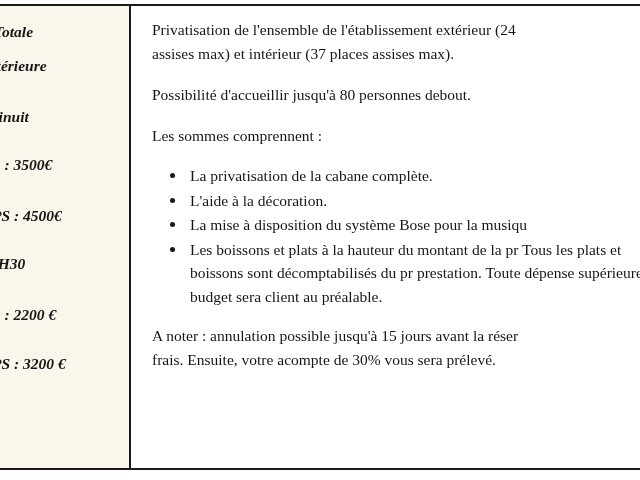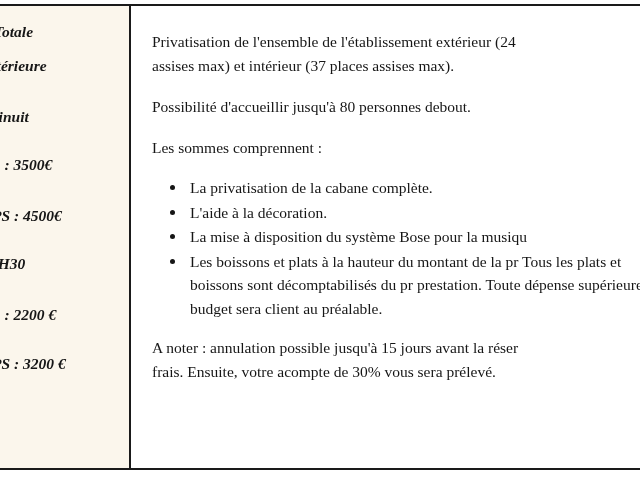--- a/index.html
+++ b/index.html
@@ -64,21 +64,20 @@
   .l7 { top: 299px; text-indent: -8px; }
   .l8 { top: 348px; text-indent: -8px; }
 
   
   .right-col {
     flex: 1 1 auto;
     position: relative;
     background: #ffffff;
     overflow: hidden;
     padding: 0;
-    margin-top: 12px;
   }
   .body-text {
     position: absolute;
     left: 21px;
     top: 12px;
     width: 520px;
     font-size: 15.5px;
     line-height: 1.55;
     color: #161616;
   }

